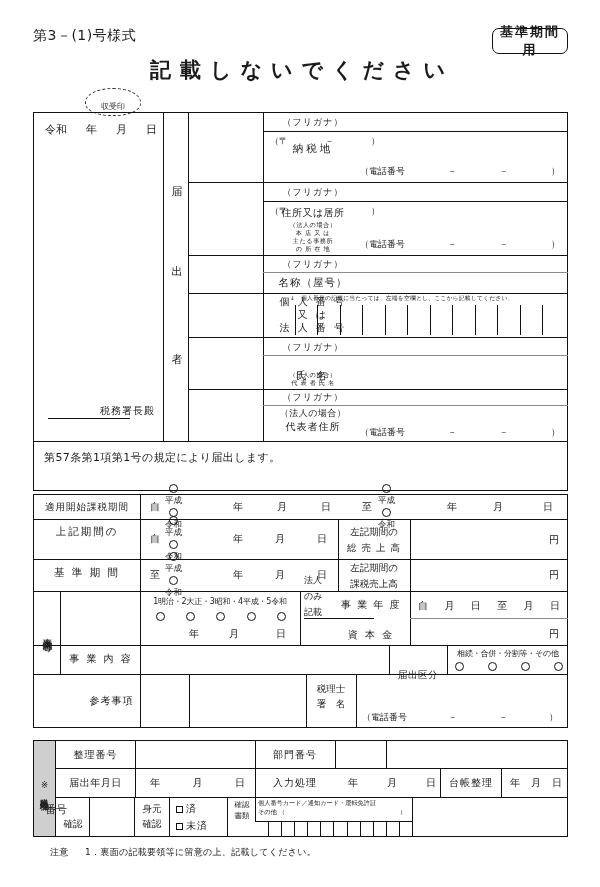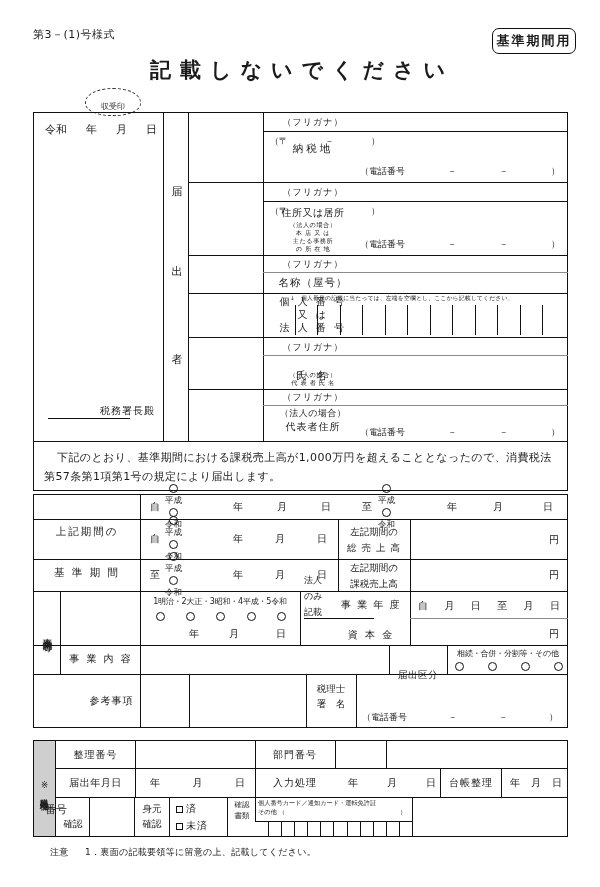--- a/index.html
+++ b/index.html
@@ -13,21 +13,21 @@
   
   .abs{position:absolute;box-sizing:border-box;}
   .bx{position:absolute;box-sizing:border-box;border:1px solid #111;}
   .ctr{display:flex;align-items:center;justify-content:center;text-align:center;}
   .lft{display:flex;align-items:center;}
   .vtxt{writing-mode:vertical-rl;text-orientation:upright;letter-spacing:1px;}
   .hair{background:#111;position:absolute;}
   .hairg{background:#8b8b8b;position:absolute;}
 
   
-  #form-no{font-size:11px;letter-spacing:0.5px;}
+  #form-no{font-size:14px;letter-spacing:0.5px;}
   #form-title{
     font-size:21px;letter-spacing:9px;font-weight:600;
     font-family:"DejaVu Sans","Liberation Sans",sans-serif;
   }
   #period-badge{
     border:1.6px solid #111;border-radius:7px;font-size:13px;letter-spacing:2px;
     font-weight:600;
   }
   #stamp-circle{
     border:1.4px dashed #333;border-radius:50% 50% 45% 45%;
@@ -69,21 +69,21 @@
 </head>
 <body>
 
 <div class="page">
   <div class="sheet">
 
     <div class="abs" id="form-no" style="left:33px;top:27px;">第3－(1)号様式</div>
 
     <div class="abs" id="form-title" style="left:150px;top:56px;">記載しないでください</div>
 
-    <div class="abs ctr" id="period-badge" style="left:492px;top:28px;width:84px;height:26px;">基準期間用</div>
+    <div class="abs ctr" id="period-badge" style="left:492px;top:28px;width:76px;height:26px;">基準期間用</div>
 
     <div class="abs" id="stamp-circle" style="left:85px;top:88px;width:56px;height:28px;">収受印</div>
 
     <div class="bx" style="left:33px;top:112px;width:535px;height:330px;border-width:1.4px;"></div>
 
     <div class="hair" style="left:163px;top:112px;width:1.4px;height:330px;"></div>
 
     <div class="hair" style="left:188px;top:112px;width:1.4px;height:330px;"></div>
 
     <div class="hair" style="left:263px;top:112px;width:1.4px;height:330px;"></div>
@@ -189,29 +189,29 @@
 
     <div class="abs lft t9" style="left:360px;top:424px;width:200px;height:16px;justify-content:space-between;">
       <span>（電話番号</span>
       <span>－</span>
       <span>－</span>
       <span>）</span>
     </div>
 
     <div class="bx" style="left:33px;top:442px;width:535px;height:49px;border-width:1.4px;border-top:none;"></div>
     <div class="abs" id="declaration" style="left:44px;top:448px;width:516px;">
-      <div style="text-indent:13px;">下記のとおり、基準期間における課税売上高が1,000万円を超えることとなったので、消費税法</div>
       <div>第57条第1項第1号の規定により届出します。</div>
     </div>
 
     <div class="bx" style="left:33px;top:494px;width:535px;height:234px;border-width:1.4px;"></div>
 
     <div class="hair" style="left:33px;top:519px;width:535px;height:1.4px;"></div>
     <div class="hair" style="left:140px;top:494px;width:1.4px;height:234px;"></div>
 
+    <div class="abs ctr" style="left:34px;top:496px;width:106px;height:22px;font-size:9.5px;letter-spacing:1px;">適用開始課税期間</div>
 
     <div class="abs lft" style="left:150px;top:496px;width:12px;height:22px;font-size:10px;">自</div>
     <div class="abs eralist" style="left:165px;top:495px;height:24px;">
       <div class="eraitem">
           <span class="rad"></span>
           <span>平成</span>
         </div>
       <div class="eraitem">
           <span class="rad"></span>
           <span>令和</span>

